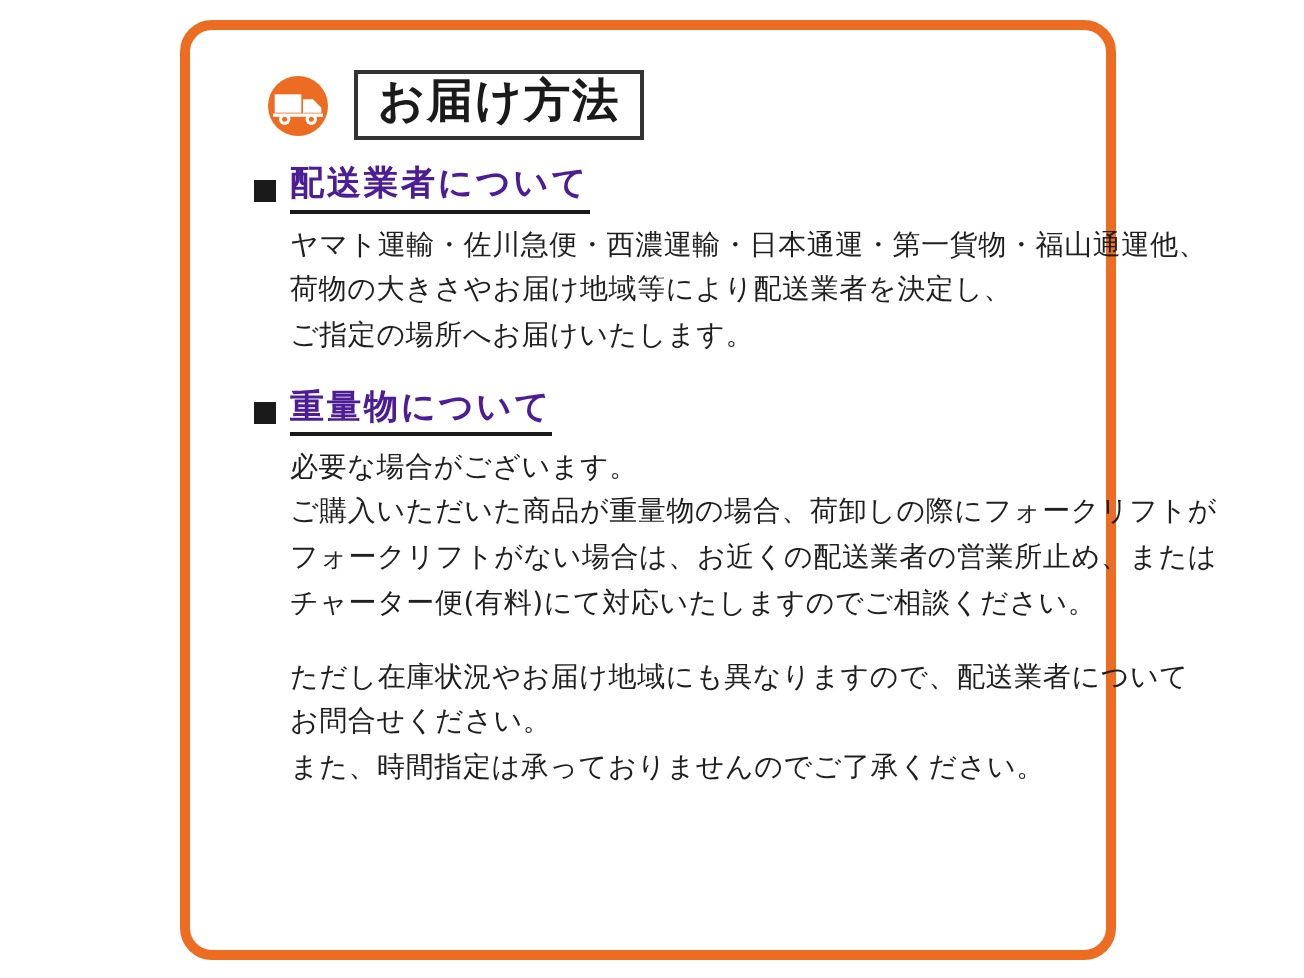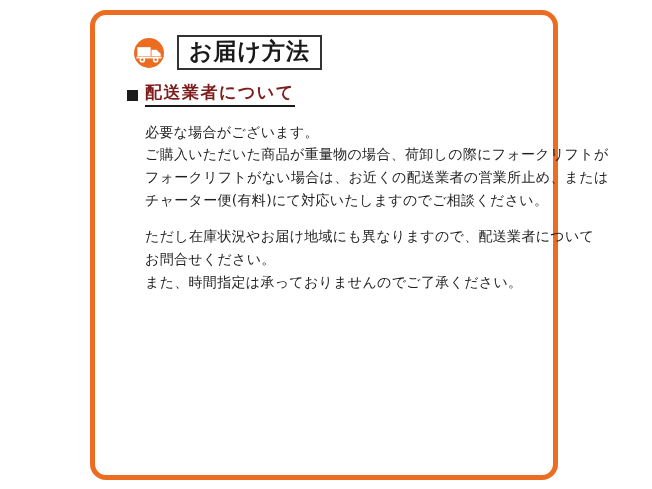--- a/index.html
+++ b/index.html
@@ -81,21 +81,21 @@
     height: 11px;
     background: #1a1a1a;
     display: inline-block;
     flex: 0 0 auto;
     position: relative;
     top: 1px;
   }
   .section-title {
     font-size: 17px;
     font-weight: bold;
-    color: #7f1d1d;
+    color: #4c1d95;
     letter-spacing: 1.5px;
     border-bottom: 2px solid #1a1a1a;
     padding-bottom: 1px;
     line-height: 1.25;
     display: inline-block;
   }
   .body-lines {
     margin-left: 18px;
   }
   .line {
@@ -127,23 +127,32 @@
         <div class="title-box">
           <div class="title-text">お届け方法</div>
         </div>
       </div>
 
       <div class="section">
         <div class="section-head">
           <span class="sq"></span>
           <span class="section-title">配送業者について</span>
         </div>
+        <div class="body-lines">
+          <div class="line">ヤマト運輸・佐川急便・西濃運輸・日本通運・第一貨物・福山通運他、</div>
+          <div class="line">荷物の大きさやお届け地域等により配送業者を決定し、</div>
+          <div class="line">ご指定の場所へお届けいたします。</div>
+        </div>
       </div>
 
       <div class="section">
+        <div class="section-head">
+          <span class="sq"></span>
+          <span class="section-title">重量物について</span>
+        </div>
         <div class="body-lines">
           <div class="line">必要な場合がございます。</div>
           <div class="line">ご購入いただいた商品が重量物の場合、荷卸しの際にフォークリフトが</div>
           <div class="line">フォークリフトがない場合は、お近くの配送業者の営業所止め、または</div>
           <div class="line">チャーター便(有料)にて対応いたしますのでご相談ください。</div>
         </div>
       </div>
 
       <div class="section">
         <div class="body-lines">

